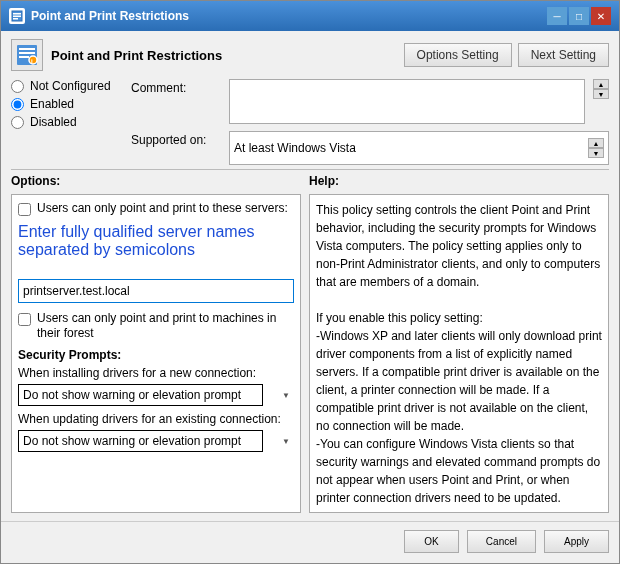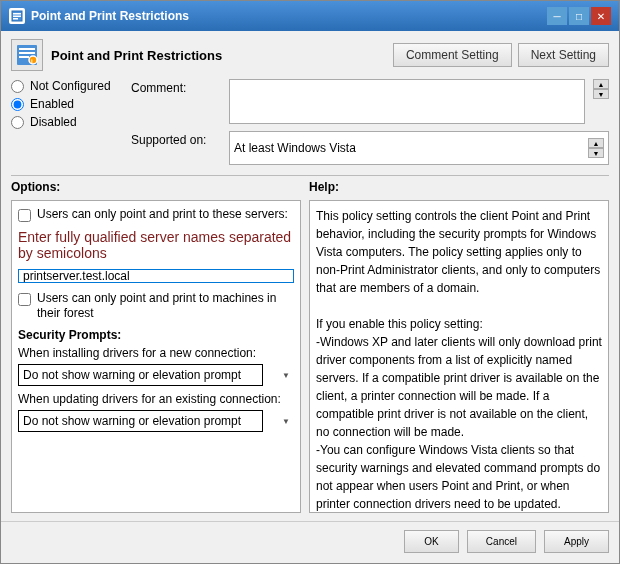--- a/index.html
+++ b/index.html
@@ -213,31 +213,31 @@
       display: flex;
       align-items: flex-start;
       gap: 6px;
       margin-bottom: 6px;
     }
     .checkbox-row input[type="checkbox"] { margin-top: 2px; cursor: pointer; }
     .checkbox-label { font-size: 12px; line-height: 1.3; }
 
     .input-field {
       width: 100%;
-      height: 14px;
+      height: 24px;
       border: 1px solid #0078d7;
       padding: 2px 4px;
       font-size: 12px;
       margin-bottom: 8px;
     }
 
     .small-text {
-      font-size: 14px;
-      margin-bottom: 8px;
-      color: #7f1d1d;
+      font-size: 16px;
+      margin-bottom: 20px;
+      color: #1d4ed8;
     }
 
     .security-label {
       font-size: 12px;
       font-weight: 600;
       margin-bottom: 4px;
     }
     .security-sub-label {
       font-size: 12px;
       margin-bottom: 4px;
@@ -347,26 +347,26 @@
             <rect x="4" y="5" width="16" height="2" fill="white"></rect>
             <rect x="4" y="9" width="16" height="2" fill="white"></rect>
             <rect x="4" y="13" width="10" height="2" fill="white"></rect>
             <circle cx="18" cy="17" r="4" fill="#ff9900" stroke="white" stroke-width="1.5"></circle>
             <text x="16" y="20" fill="white" font-size="6" font-weight="bold">i</text>
           </svg>
         </div>
         <span class="top-bar-title">Point and Print Restrictions</span>
       </div>
       <div class="top-bar-buttons">
-        <button class="nav-btn">Comment Setting</button>
+        <button class="nav-btn">Options Setting</button>
         <button class="nav-btn">Next Setting</button>
       </div>
     </div>
 
-    <div style="display:flex; gap:10px; margin-bottom:6px;">
+    <div style="display:flex; gap:10px; ">
 
       <div class="radio-section" style="min-width:110px;">
         <label class="radio-row">
           <input type="radio" name="config" style="">
           <span>Not Configured</span>
         </label>
         <label class="radio-row">
           <input type="radio" name="config" checked="" style="">
           <span>Enabled</span>
         </label>

